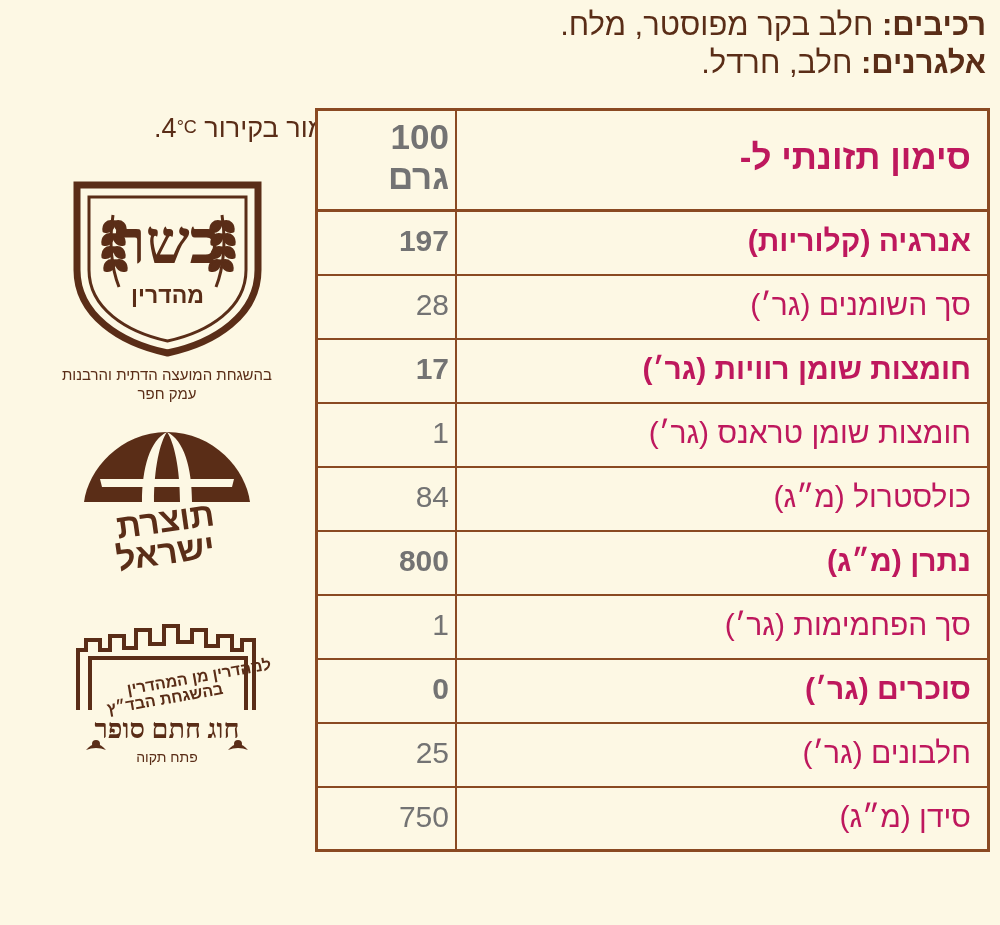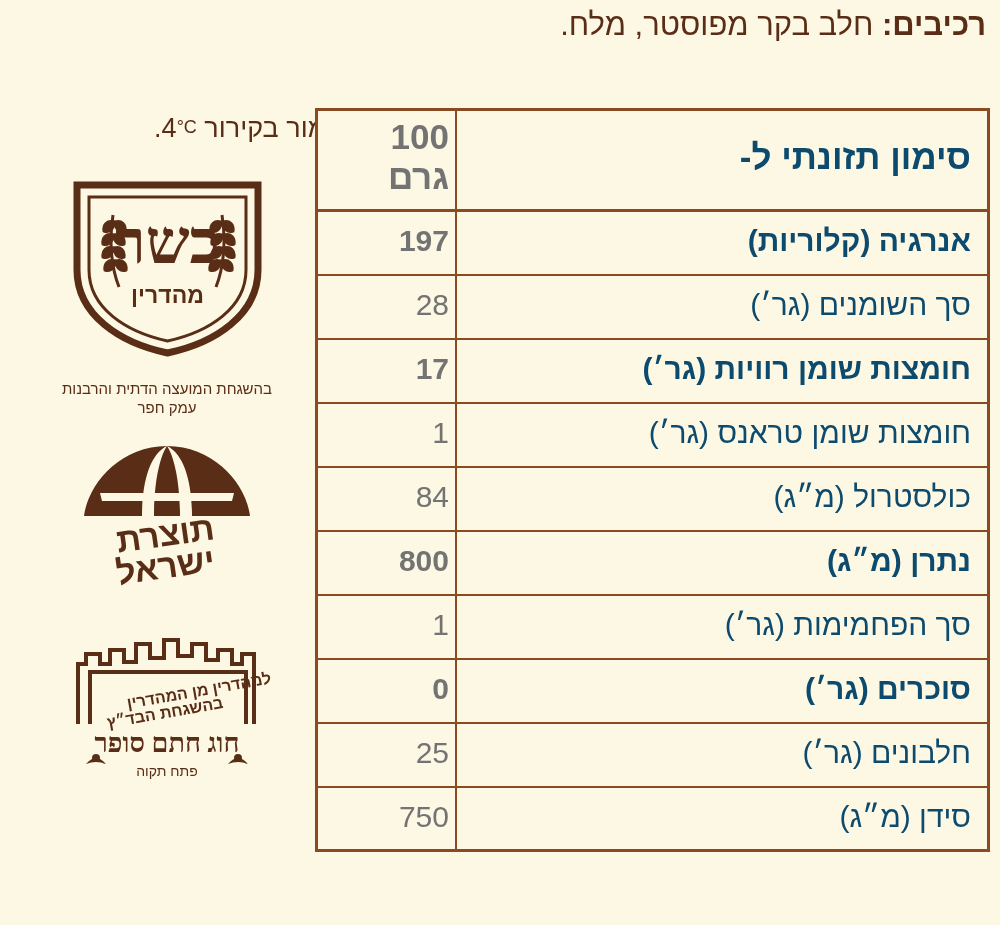--- a/index.html
+++ b/index.html
@@ -71,21 +71,21 @@
   .nutrition td {
     border: 2px solid #8a4a22;
     padding: 0;
     vertical-align: middle;
   }
   .nutrition .name {
     text-align: right;
     padding: 4px 16px 7px 8px;
     font-size: 30px;
     white-space: nowrap;
-    color: #0c4a6e;
+    color: #be185d;
   }
   .nutrition .val {
     width: 125px;
     text-align: right;
     font-size: 30px;
     padding: 4px 6px 7px 6px;
     color: #737373;
   }
   .nutrition tr.head td {
     font-weight: bold;
@@ -123,21 +123,21 @@
     margin: 0 auto;
     position: relative;
   }
   .shield-svg { display:block; margin:0 auto; }
 
   .cert-caption {
     font-size: 15px;
     line-height: 1.25;
     color: #5a2d17;
     direction: rtl;
-    margin-top: 20px;
+    margin-top: 6px;
   }
 
   .israel-mark {
     width: 210px;
     height: 150px;
     margin: 20px auto 0 auto;
   }
 
   .badri-mark {
     width: 235px;
@@ -146,20 +146,23 @@
   }
 </style>
 </head>
 <body>
 
 <div class="page">
 
   <div class="ingredients">
     <div class="ing-line">
       <span class="lbl">רכיבים:</span><span> חלב בקר מפוסטר, מלח.</span>
+    </div>
+    <div class="ing-line">
+      <span class="lbl">אלגרנים:</span><span> חלב, חרדל.</span>
     </div>
   </div>
 
   <div class="storage">
     <span>לשמור בקירור </span><span>4</span><span class="deg">°C</span><span>.</span>
   </div>
 
   <table class="nutrition">
     <tbody>
       <tr class="head">

